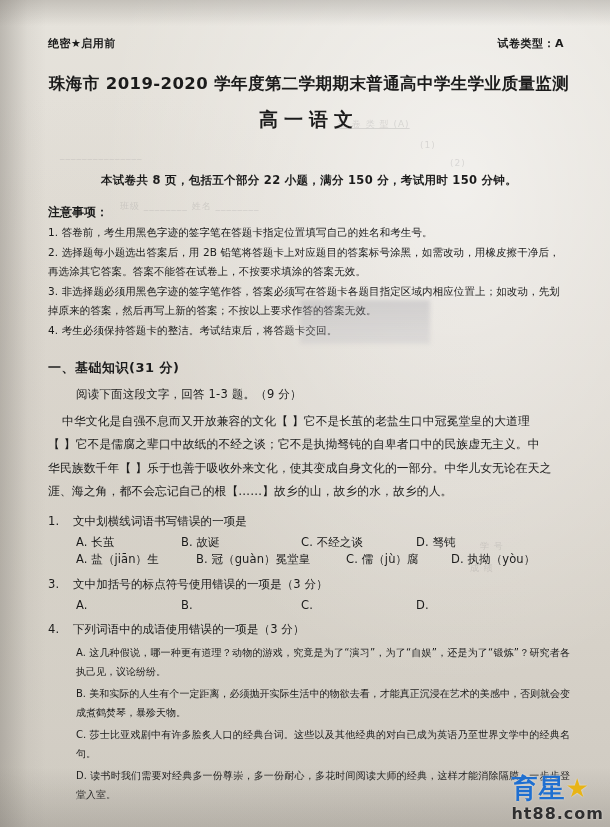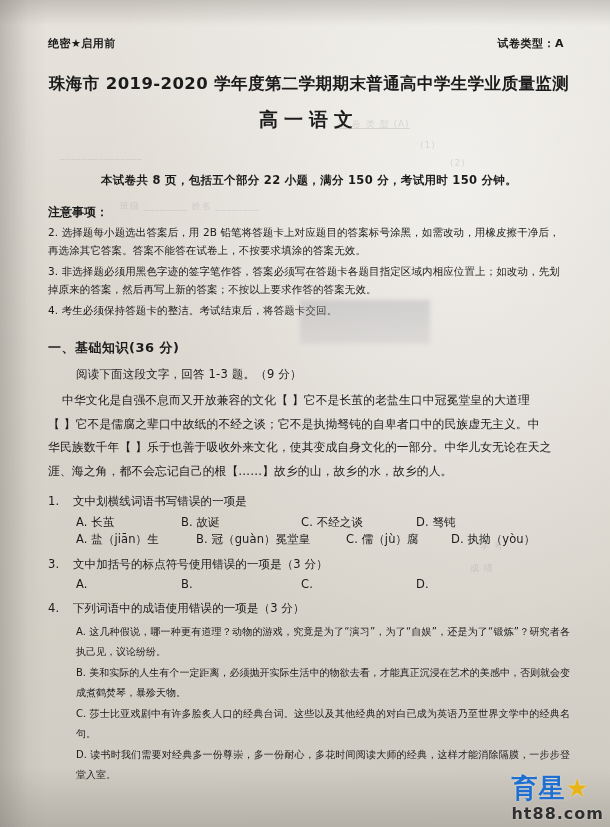--- a/index.html
+++ b/index.html
@@ -190,25 +190,26 @@
     <div class="left">绝密★启用前</div>
     <div class="right">试卷类型：A</div>
   </div>
 
   <div class="title1">珠海市 2019-2020 学年度第二学期期末普通高中学生学业质量监测</div>
   <div class="title2">高一语文</div>
 
   <div class="subline">本试卷共 8 页，包括五个部分 22 小题，满分 150 分，考试用时 150 分钟。</div>
 
   <div class="notice-title">注意事项：</div>
+  <div class="notice-item">1. 答卷前，考生用黑色字迹的签字笔在答题卡指定位置填写自己的姓名和考生号。</div>
   <div class="notice-item">2. 选择题每小题选出答案后，用 2B 铅笔将答题卡上对应题目的答案标号涂黑，如需改动，用橡皮擦干净后，再选涂其它答案。答案不能答在试卷上，不按要求填涂的答案无效。</div>
   <div class="notice-item">3. 非选择题必须用黑色字迹的签字笔作答，答案必须写在答题卡各题目指定区域内相应位置上；如改动，先划掉原来的答案，然后再写上新的答案；不按以上要求作答的答案无效。</div>
   <div class="notice-item">4. 考生必须保持答题卡的整洁。考试结束后，将答题卡交回。</div>
 
-  <div class="sec-title">一、基础知识(36 分)</div>
+  <div class="sec-title">一、基础知识(31 分)</div>
 
   <div class="para indent1">阅读下面这段文字，回答 1-3 题。（9 分）</div>
 
   <div class="passage indent2">中华文化是自强不息而又开放兼容的文化【 】它不是长茧的老盐生口中冠冕堂皇的大道理</div>
   <div class="passage" style="margin-top:0">【 】它不是儒腐之辈口中故纸的不经之谈；它不是执拗驽钝的自卑者口中的民族虚无主义。中</div>
   <div class="passage" style="margin-top:0">华民族数千年【 】乐于也善于吸收外来文化，使其变成自身文化的一部分。中华儿女无论在天之</div>
   <div class="passage" style="margin-top:0">涯、海之角，都不会忘记自己的根【……】故乡的山，故乡的水，故乡的人。</div>
 
   <div class="q">
     <span>1.</span>

